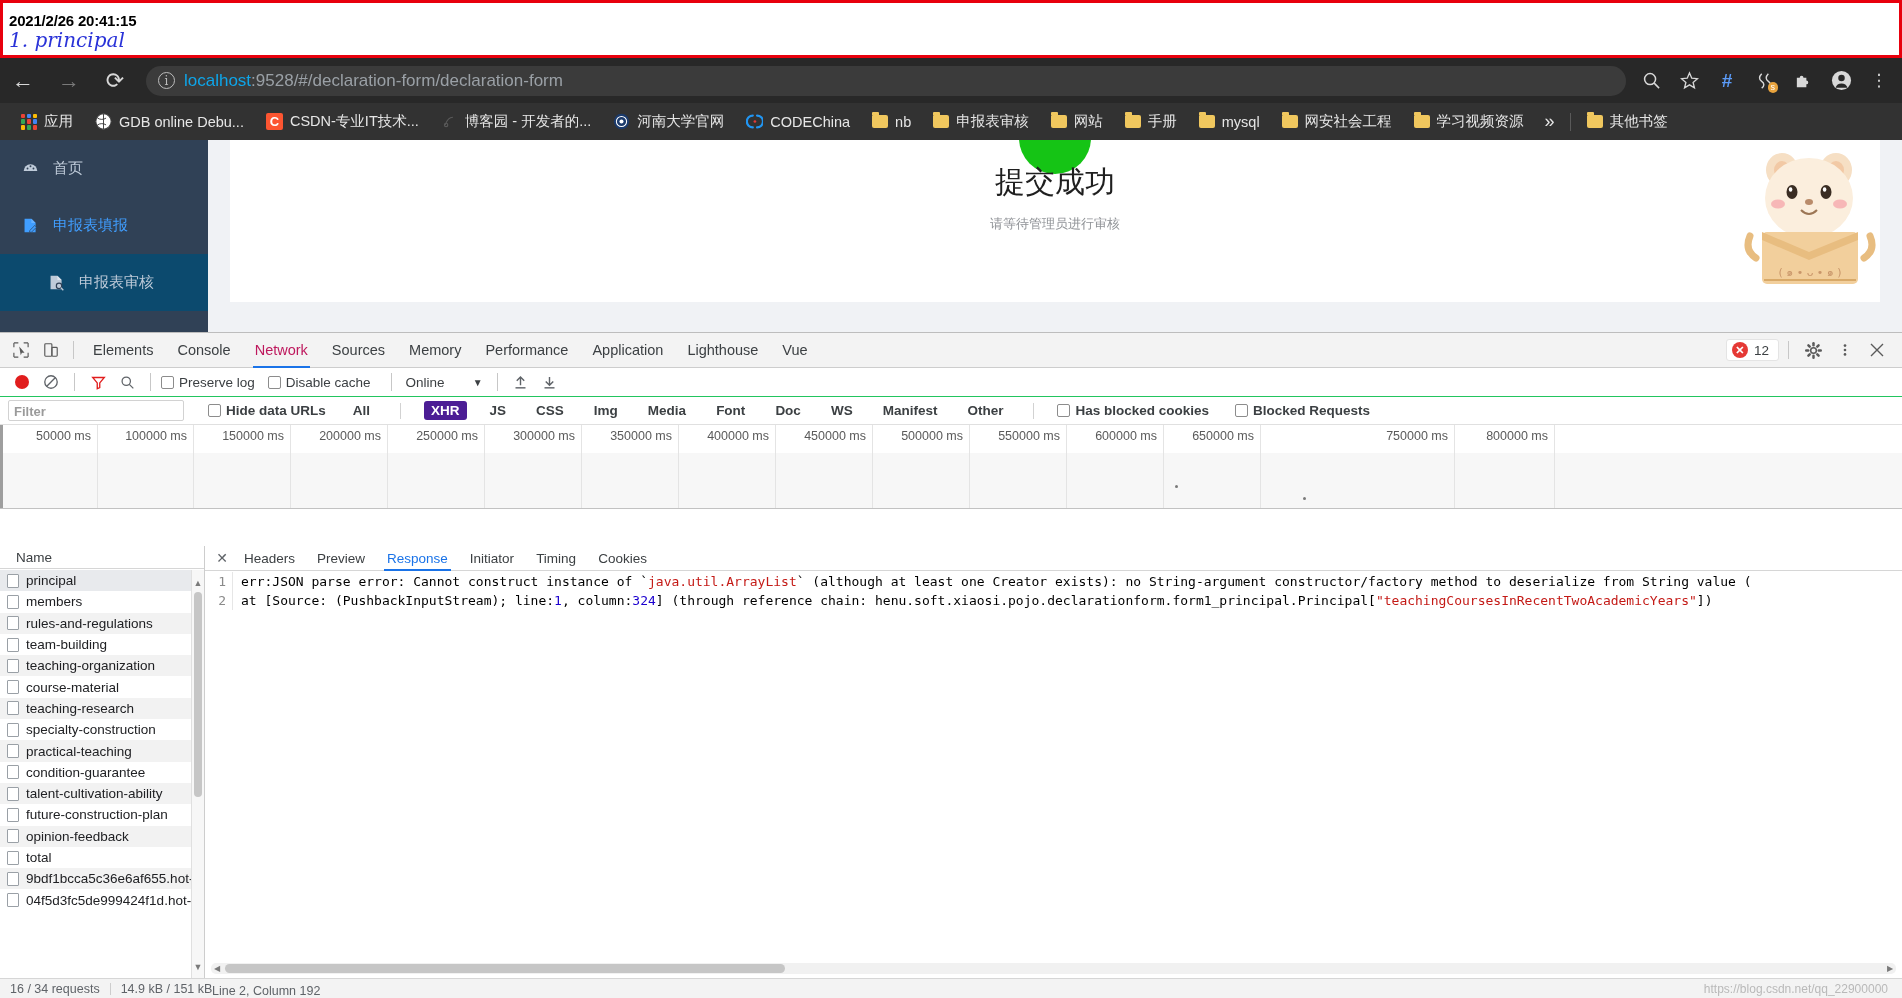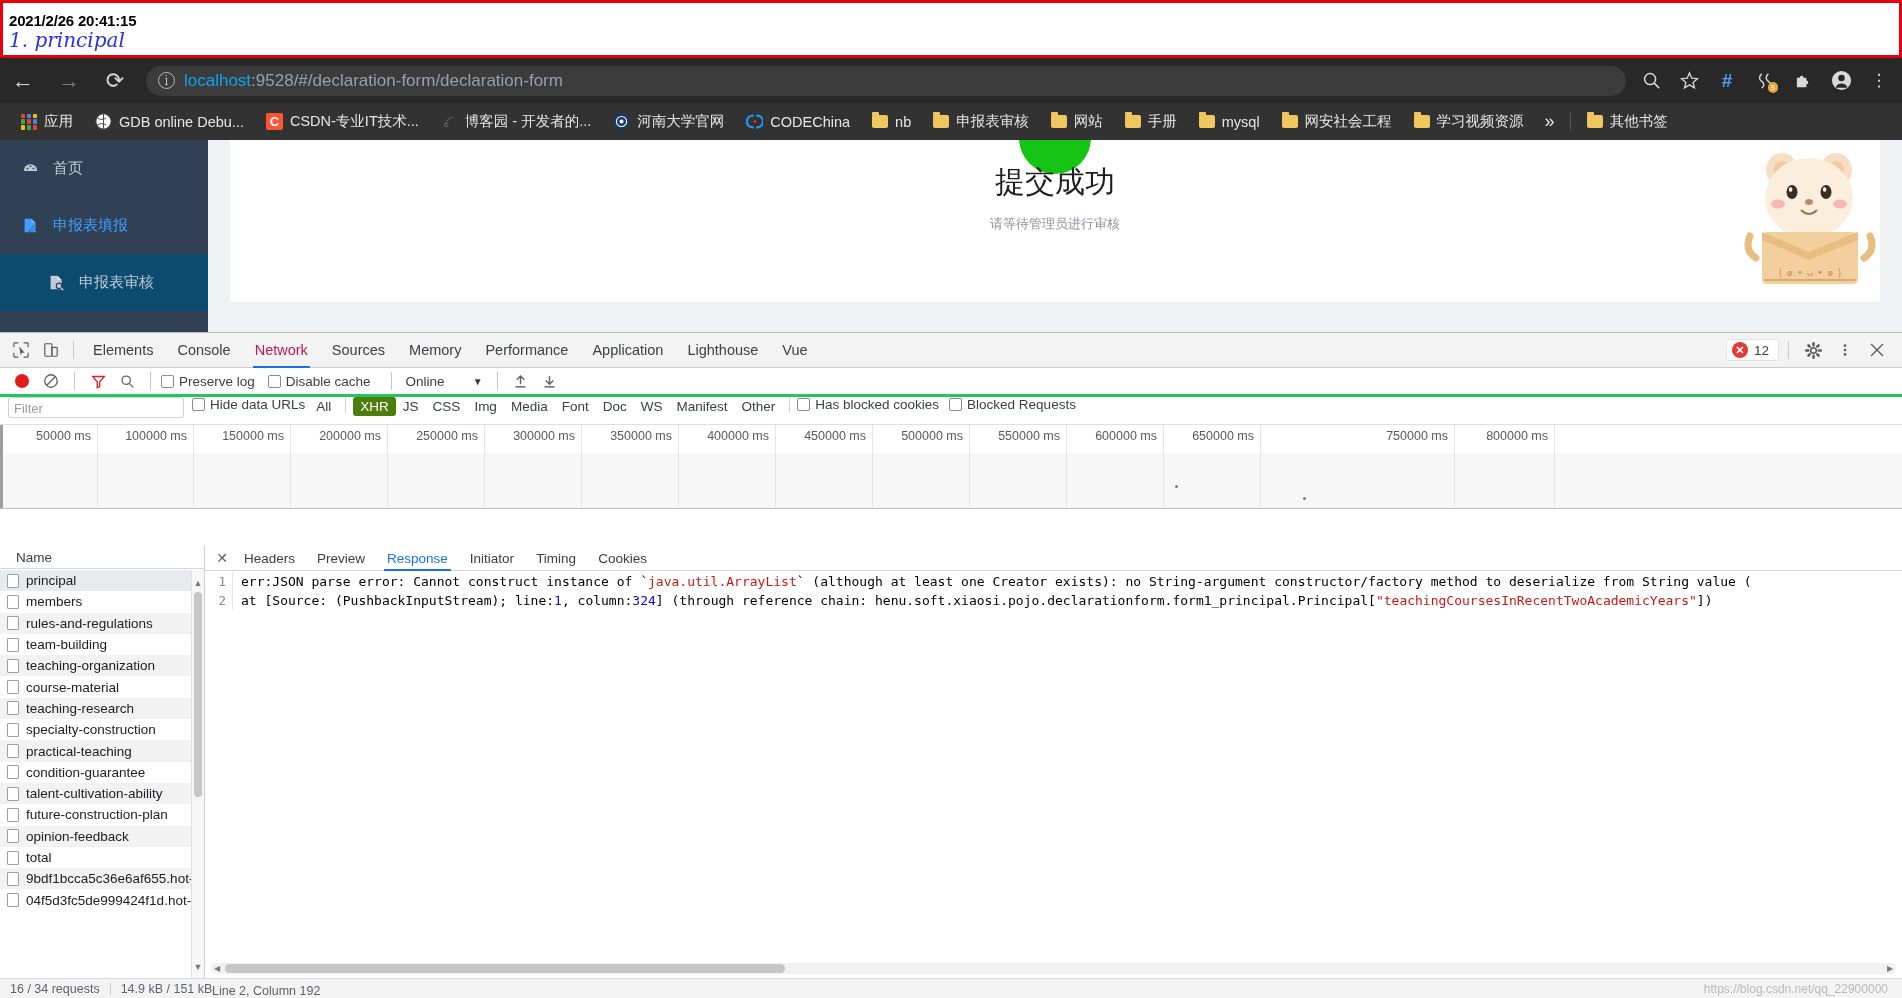--- a/index.html
+++ b/index.html
@@ -141,38 +141,38 @@
     border: 1px solid #e4e4e4; border-radius: 3px; background: #fff;
   }
   .err-dot {
     width: 16px; height: 16px; border-radius: 50%; background: #e53935; color: #fff;
     font-size: 11px; display: flex; align-items: center; justify-content: center; font-weight: 700;
   }
   .err-count { font-size: 13.5px; color: #3c4043; }
 
   .net-toolbar {
     height: 29px; display: flex; align-items: center; padding: 0 9px; gap: 3px;
-    border-bottom: 3px solid #22c55e;
+    border-bottom: 1px solid #22c55e;
   }
   .rec-dot { width: 14px; height: 14px; border-radius: 50%; background: #e11d1d; }
   .tb-ico { width: 26px; height: 26px; display: flex; align-items: center; justify-content: center; color: #5f6368; font-size: 15px; }
   .cbx { width: 13px; height: 13px; border: 1px solid #8c8c8c; border-radius: 2px; background: #fff; flex: none; }
   .tb-lbl { font-size: 13.5px; color: #3c4043; margin-left: 5px; margin-right: 10px; }
   .tb-check { display: flex; align-items: center; }
   .online-sel { font-size: 13.5px; color: #3c4043; display: flex; align-items: center; gap: 28px; padding: 0 4px; }
 
   .filter-row {
-    height: 28px; display: flex; align-items: flex-start; border-bottom: 1px solid #e0e0e0; gap: 0;
+    height: 28px; display: flex; align-items: center; border-bottom: 1px solid #e0e0e0; gap: 16px; font-weight: bold;
   }
   .filter-input {
     width: 176px; height: 21px; margin: 0 8px; border: 1px solid #d2d2d2; background: #fff;
     font-size: 13px; color: #9a9a9a; padding: 0 5px; line-height: 21px; border-radius: 2px;
   }
   .ftype { font-size: 13.5px; color: #3c4043; padding: 2px 7px; border-radius: 3px; }
-  .ftype.on { background: #4d7c0f; color: #fff; }
+  .ftype.on { background: #4c1d95; color: #fff; }
   .fsep { width: 1px; height: 16px; background: #d2d2d2; margin: 0 7px; }
 
   .timeline {
     height: 84px; border-bottom: 1px solid #c2c2c2; position: relative; overflow: hidden;
     background: #fff;
   }
   .tl-cell {
     position: absolute; top: 0; bottom: 0; border-right: 1px solid #e4e4e4;
   }
   .tl-label {

